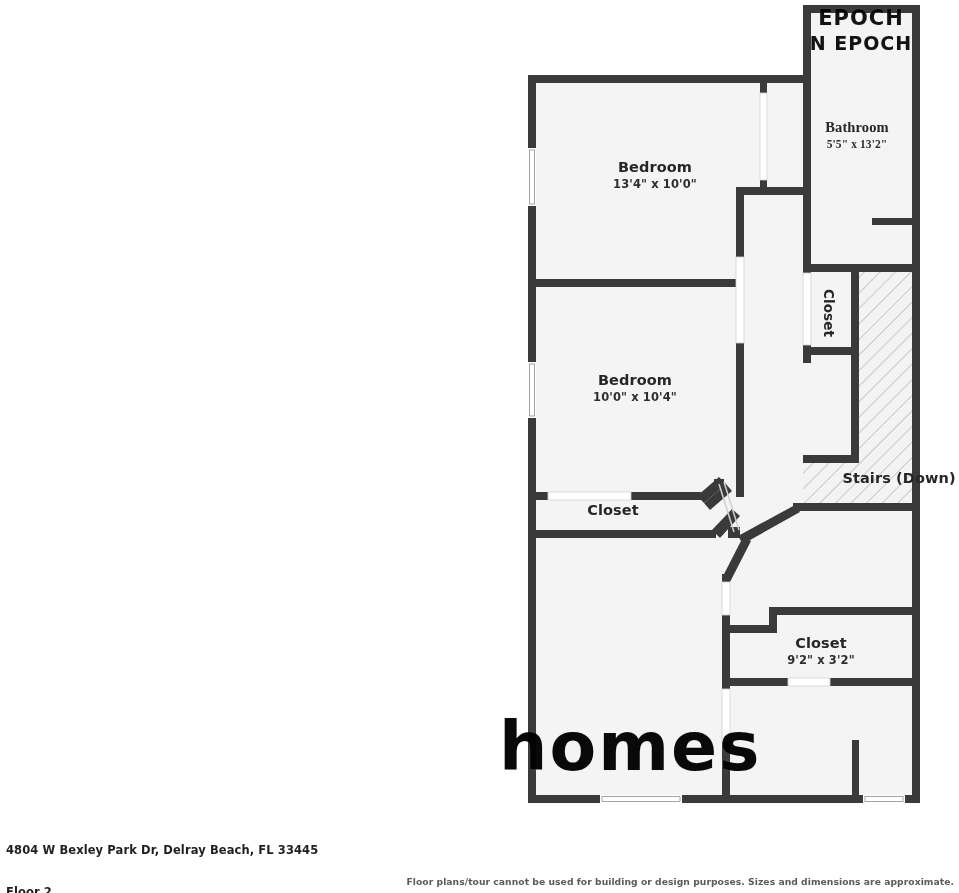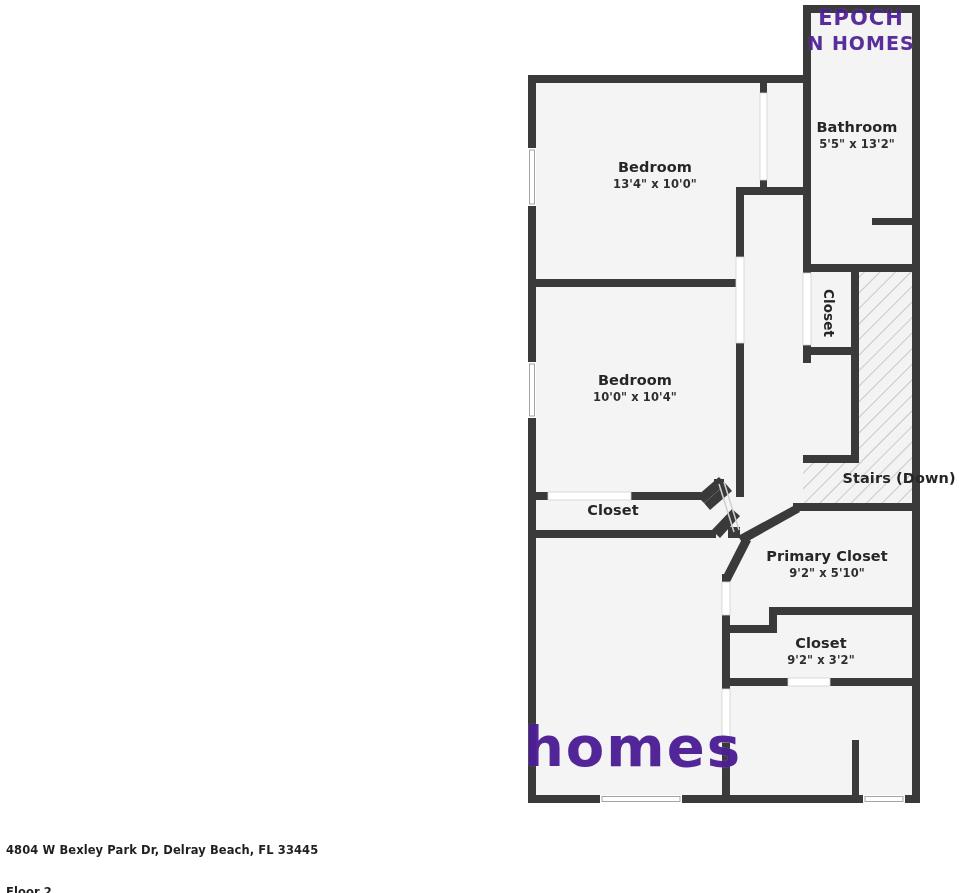--- a/index.html
+++ b/index.html
@@ -59,40 +59,40 @@
     transform: translate(-50%, -50%) rotate(90deg);
   }
   .room-label.small .rl-name {
     font-size: 13.5px;
   }
 
   
   .wm {
     position: absolute;
     pointer-events: none;
-    color: #4c1d95;
+    color: #000000;
     font-weight: 800;
     letter-spacing: 1px;
     user-select: none;
   }
   #wm-top {
     left: 802px;
     top: 6px;
     width: 118px;
     text-align: center;
     font-size: 21px;
     line-height: 25px;
     opacity: 0.92;
     text-shadow: 0 0 1px rgba(190,190,190,0.55);
   }
   #wm-top .wm-l2 { font-size: 19px; }
   #wm-center {
-    left: 524px;
+    left: 499px;
     top: 716px;
-    font-size: 56px;
+    font-size: 68px;
     line-height: 62px;
     letter-spacing: 2px;
     opacity: 0.96;
     text-shadow: 0 0 1px rgba(196,196,196,0.6);
   }
 
   
   #footer {
     position: absolute;
     left: 0;
@@ -275,21 +275,21 @@
         <line x1="724" y1="482" x2="739" y2="530" stroke="#cfcfcf" stroke-width="1.5"></line>
       </g>
     </g>
   </svg>
 
   <div class="room-label" id="label-bedroom-1" style="left:655px; top:175px;">
     <span class="rl-name">Bedroom</span>
     <span class="rl-dims">13'4" x 10'0"</span>
   </div>
 
-  <div class="room-label" id="label-bathroom" style="left:857px; top:135px;">
+  <div class="room-label" id="label-bathroom" style="left:857px; top:135px;font-family:Liberation Serif, serif;">
     <span class="rl-name">Bathroom</span>
     <span class="rl-dims">5'5" x 13'2"</span>
   </div>
 
   <div class="room-label" id="label-bedroom-2" style="left:635px; top:388px;">
     <span class="rl-name">Bedroom</span>
     <span class="rl-dims">10'0" x 10'4"</span>
   </div>
 
   <div class="room-label vertical small" id="label-hall-closet" style="left:828px; top:313px;">
@@ -297,36 +297,33 @@
   </div>
 
   <div class="room-label" id="label-stairs" style="left:859px; top:479px;margin-left:40px;">
     <span class="rl-name">Stairs (Down)</span>
   </div>
 
   <div class="room-label" id="label-bedroom-2-closet" style="left:613px; top:511px;">
     <span class="rl-name">Closet</span>
   </div>
 
-  <div class="room-label" id="label-primary-closet" style="left:827px; top:564px;">
-    <span class="rl-name">Primary Closet</span>
-    <span class="rl-dims">9'2" x 5'10"</span>
-  </div>
 
 
   <div class="room-label" id="label-linen-closet" style="left:821px; top:651px;">
     <span class="rl-name">Closet</span>
     <span class="rl-dims">9'2" x 3'2"</span>
   </div>
 
 
   <div class="wm" id="wm-top">
     <span class="wm-l1">EPOCH</span><br>
-    <span class="wm-l2">N HOMES</span>
+    <span class="wm-l2">N EPOCH</span>
   </div>
   <div class="wm" id="wm-center">homes</div>
 
 </div>
 
 <div id="footer">
   <div id="address-line">4804 W Bexley Park Dr, Delray Beach, FL 33445</div>
   <div id="floor-line">Floor 2</div>
+  <div id="disclaimer">Floor plans/tour cannot be used for building or design purposes. Sizes and dimensions are approximate.</div>
 </div>
 
 </body></html>

